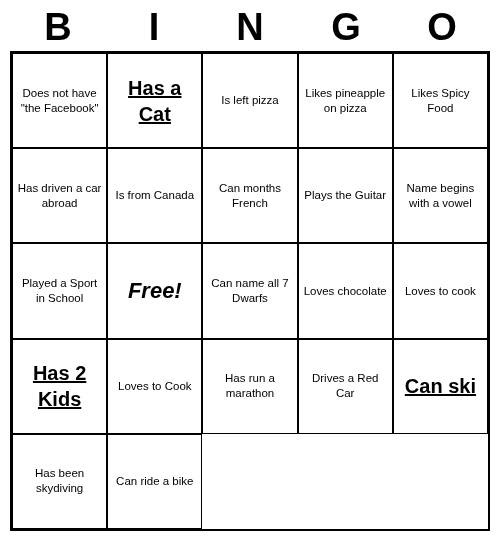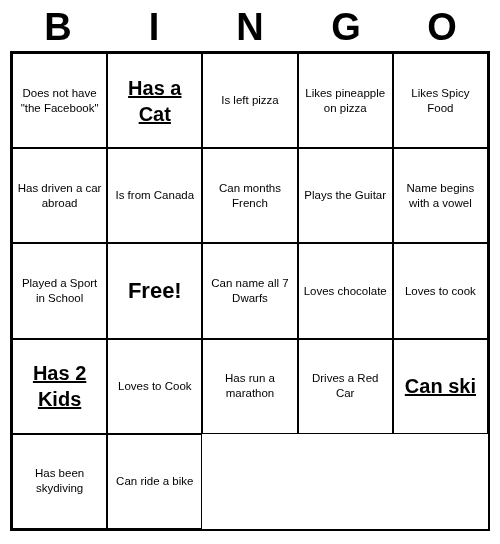--- a/index.html
+++ b/index.html
@@ -42,20 +42,21 @@
       justify-content: center;
       text-align: center;
       padding: 4px;
       font-size: 11.5px;
       line-height: 1.3;
       color: #000;
     }
     .bingo-cell.free {
       font-size: 22px;
       font-weight: bold;
+      font-style: italic;
     }
     .bingo-cell.large-text {
       font-size: 20px;
       font-weight: bold;
       text-decoration: underline;
     }
   </style>
 </head>
 <body>
 

